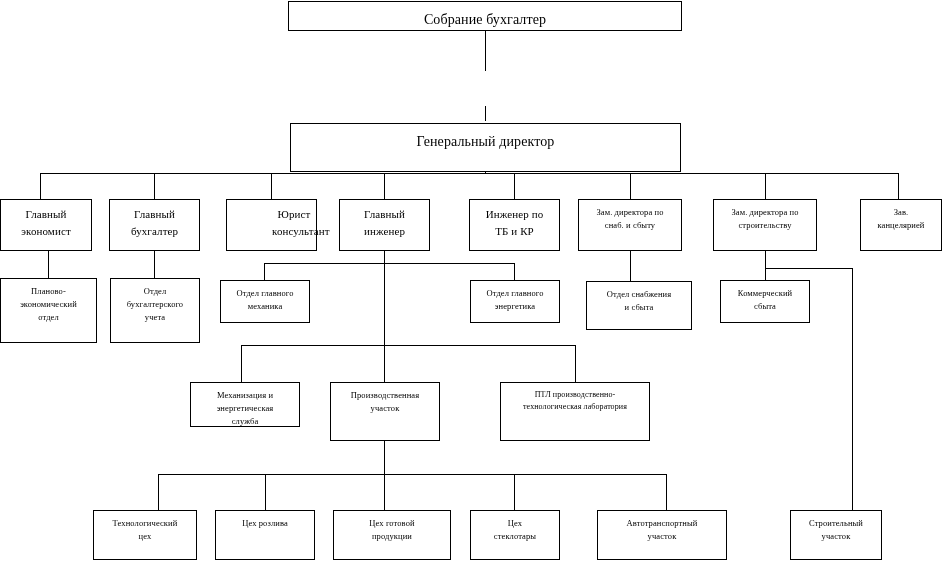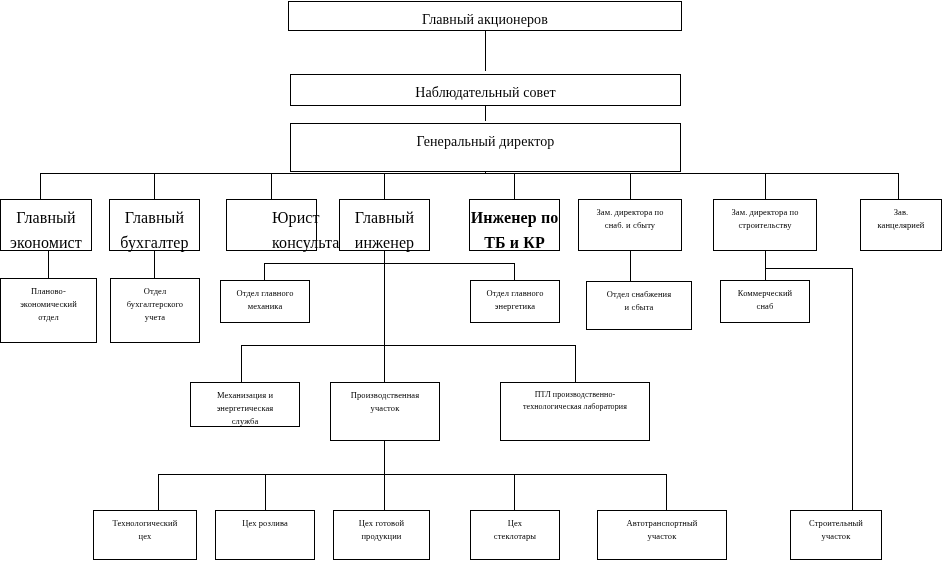--- a/index.html
+++ b/index.html
@@ -32,21 +32,21 @@
   }
   .node .lbl {
     display: block;
     width: 100%;
     line-height: 1.55;
     white-space: pre-line;
     letter-spacing: 0.1px;
   }
   
   .t-top .lbl   { font-size: 14px; }
-  .t-mid .lbl   { font-size: 16px; }
+  .t-mid .lbl   { font-size: 11px; }
   .t-small .lbl { font-size: 8.5px; }
   .t-tiny .lbl  { font-size: 8px; }
 
   .t-top { padding-top: 7px; }
 
   .conn {
     position: absolute;
     background: #000000;
     z-index: 1;
   }
@@ -99,26 +99,23 @@
 
   <div class="conn v" style="left:384px; top:441px; height:33px;"></div>
   <div class="conn h" style="left:158px; top:474px; width:508px;"></div>
   <div class="conn v" style="left:158px; top:474px; height:36px;"></div>
   <div class="conn v" style="left:265px; top:474px; height:36px;"></div>
   <div class="conn v" style="left:384px; top:474px; height:36px;"></div>
   <div class="conn v" style="left:514px; top:474px; height:36px;"></div>
   <div class="conn v" style="left:666px; top:474px; height:36px;"></div>
 
   <div class="node t-top" style="left:288px; top:1px; width:394px; height:30px;">
-    <span class="lbl">Главный акционеров</span>
-  </div>
-
-  <div class="node t-top" style="left:290px; top:74px; width:391px; height:32px;">
-    <span class="lbl">Наблюдательный совет</span>
-  </div>
+    <span class="lbl">Собрание бухгалтер</span>
+  </div>
+
 
   <div class="node t-top" style="left:290px; top:123px; width:391px; height:49px;">
     <span class="lbl">Генеральный директор</span>
   </div>
 
   <div class="node t-mid" style="left:0px; top:199px; width:92px; height:52px;">
     <span class="lbl">Главный
 экономист</span>
   </div>
 
@@ -130,21 +127,21 @@
   <div class="node t-mid" style="left:226px; top:199px; width:91px; height:52px;padding-left:45px;">
     <span class="lbl">Юрист
 консультант</span>
   </div>
 
   <div class="node t-mid" style="left:339px; top:199px; width:91px; height:52px;">
     <span class="lbl">Главный
 инженер</span>
   </div>
 
-  <div class="node t-mid" style="left:469px; top:199px; width:91px; height:52px;font-weight:bold;">
+  <div class="node t-mid" style="left:469px; top:199px; width:91px; height:52px;">
     <span class="lbl">Инженер по
 ТБ и КР</span>
   </div>
 
   <div class="node t-small" style="left:578px; top:199px; width:104px; height:52px;">
     <span class="lbl">Зам. директора по
 снаб. и сбыту</span>
   </div>
 
   <div class="node t-small" style="left:713px; top:199px; width:104px; height:52px;">
@@ -179,21 +176,21 @@
 энергетика</span>
   </div>
 
   <div class="node t-small" style="left:586px; top:281px; width:106px; height:49px;">
     <span class="lbl">Отдел снабжения
 и сбыта</span>
   </div>
 
   <div class="node t-small" style="left:720px; top:280px; width:90px; height:43px;">
     <span class="lbl">Коммерческий
-снаб</span>
+сбыта</span>
   </div>
 
   <div class="node t-small" style="left:190px; top:382px; width:110px; height:45px;">
     <span class="lbl">Механизация и
 энергетическая
 служба</span>
   </div>
 
   <div class="node t-small" style="left:330px; top:382px; width:110px; height:59px;">
     <span class="lbl">Производственная
@@ -207,21 +204,21 @@
 
   <div class="node t-small" style="left:93px; top:510px; width:104px; height:50px;">
     <span class="lbl">Технологический
 цех</span>
   </div>
 
   <div class="node t-small" style="left:215px; top:510px; width:100px; height:50px;">
     <span class="lbl">Цех розлива</span>
   </div>
 
-  <div class="node t-small" style="left:333px; top:510px; width:97px; height:50px;">
+  <div class="node t-small" style="left:333px; top:510px; width:118px; height:50px;">
     <span class="lbl">Цех готовой
 продукции</span>
   </div>
 
   <div class="node t-small" style="left:470px; top:510px; width:90px; height:50px;">
     <span class="lbl">Цех
 стеклотары</span>
   </div>
 
   <div class="node t-small" style="left:597px; top:510px; width:130px; height:50px;">

